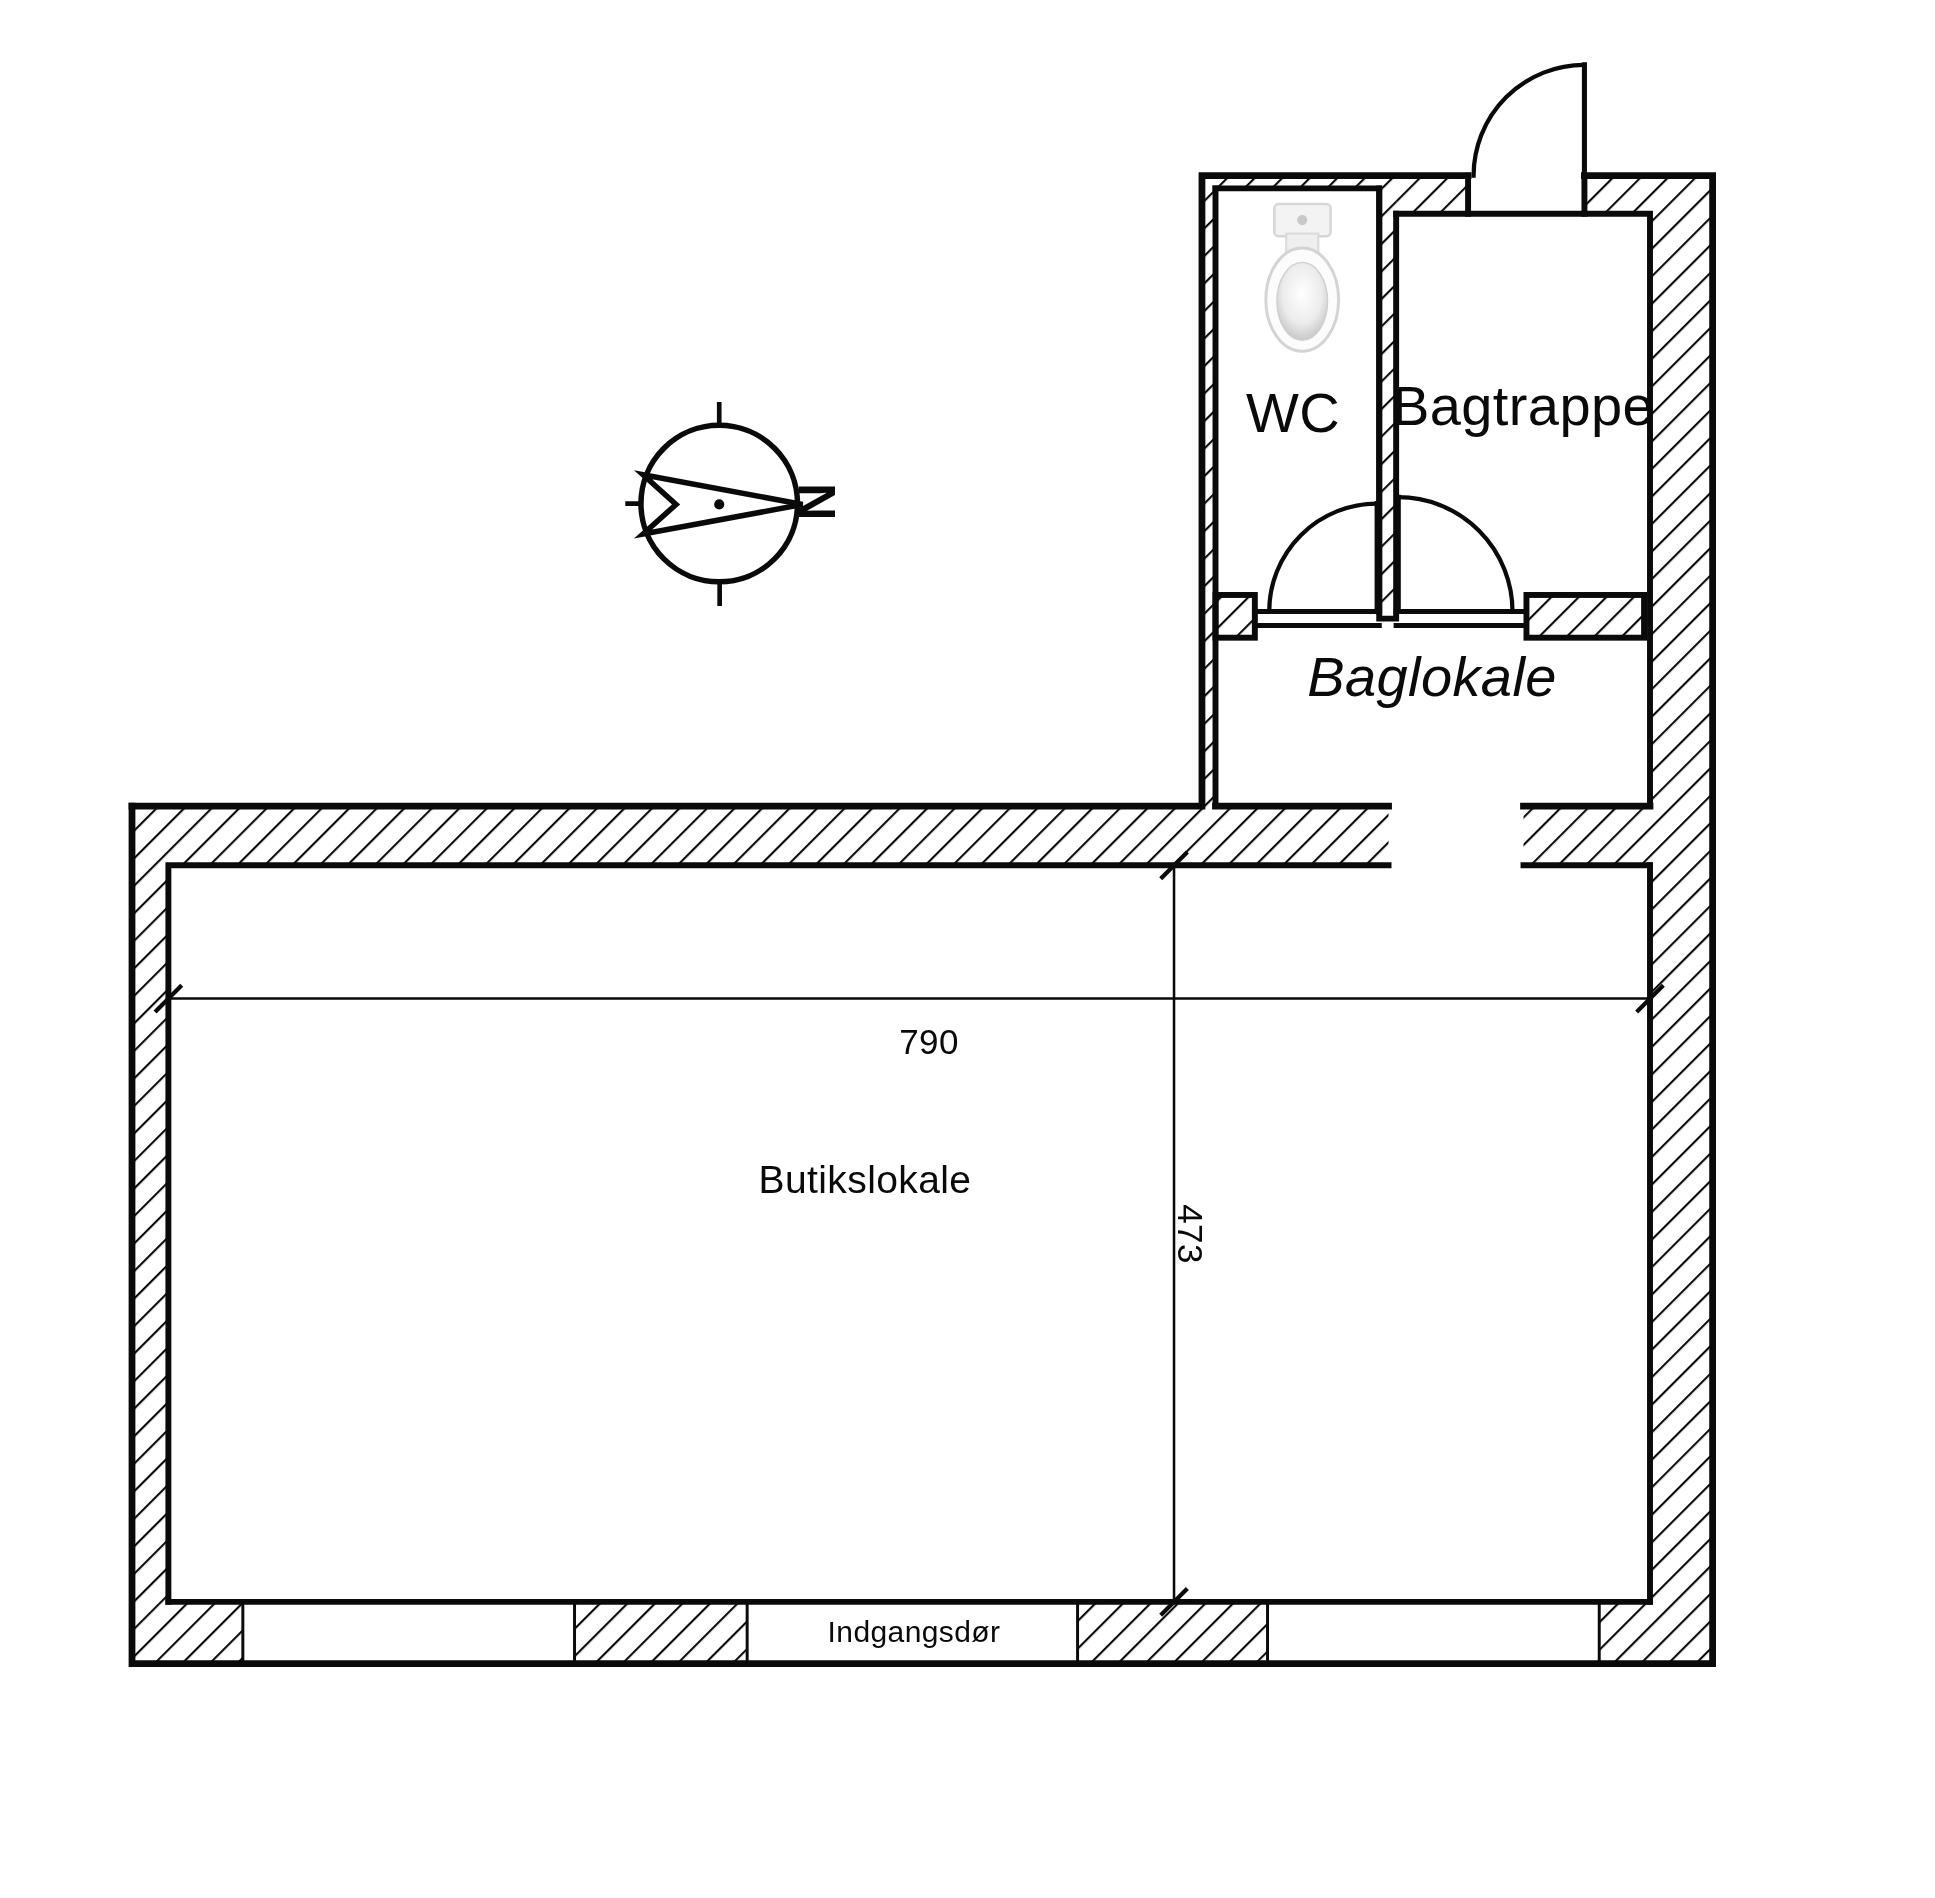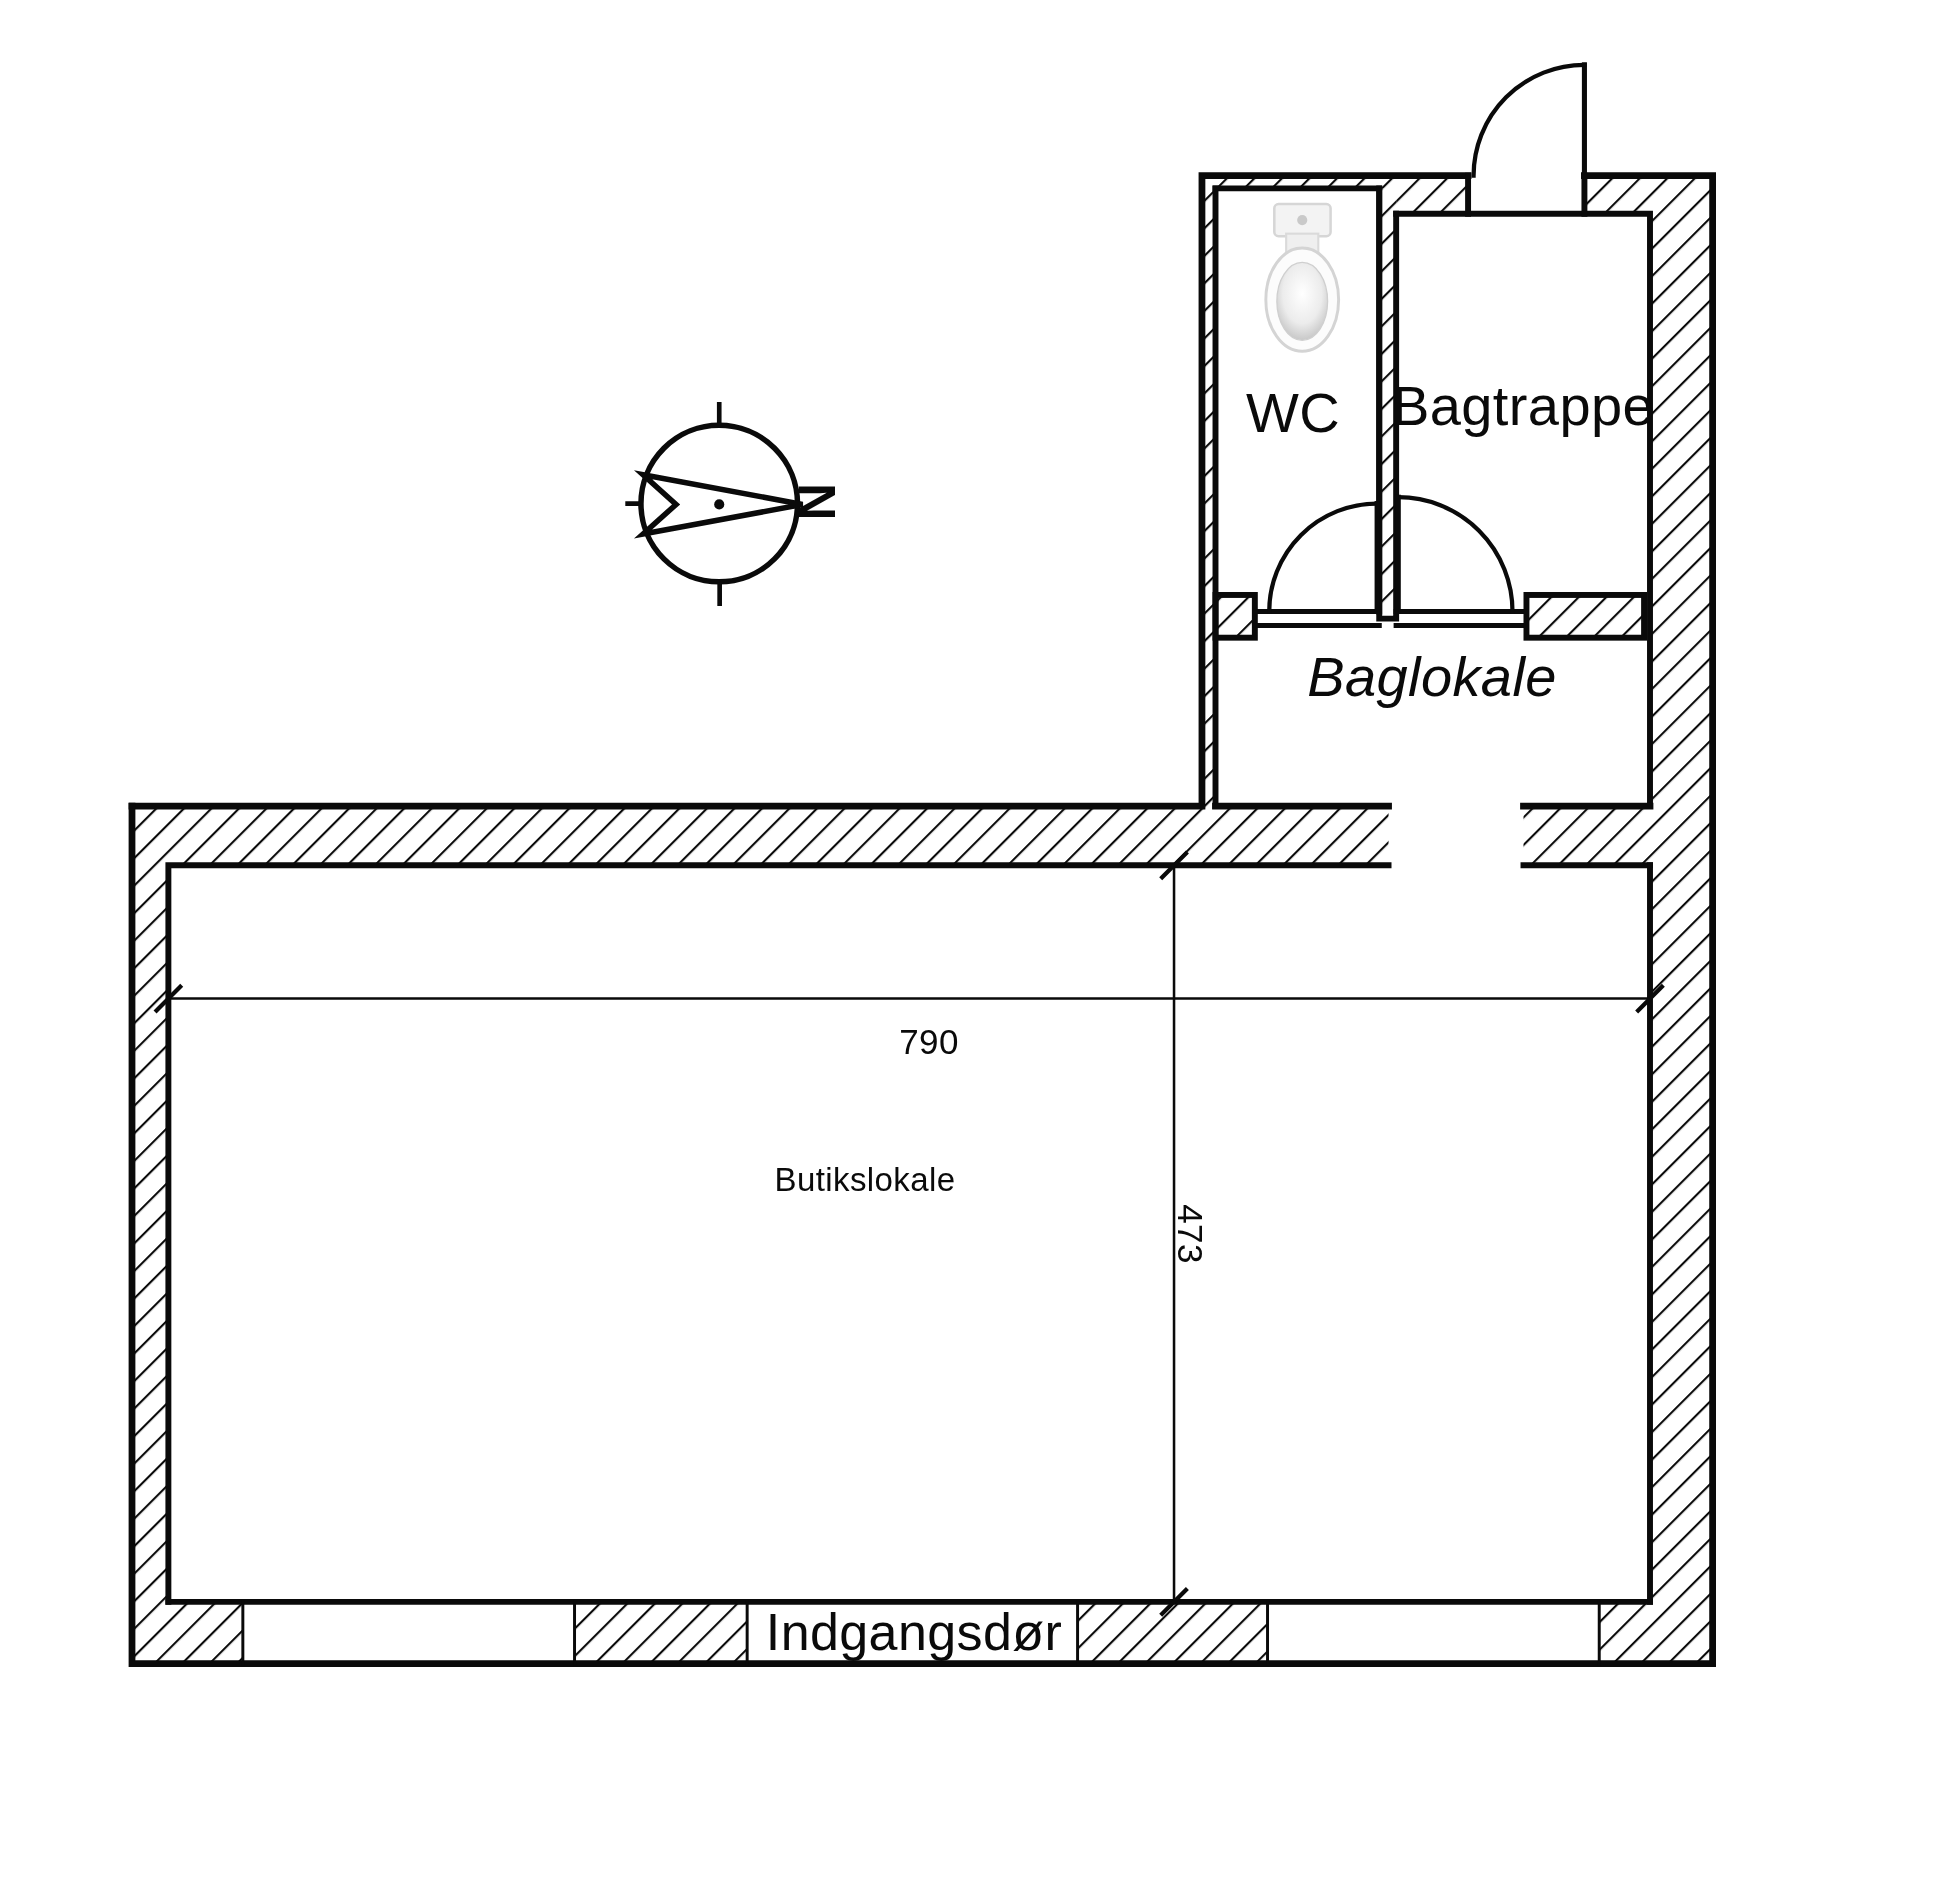--- a/index.html
+++ b/index.html
@@ -1,21 +1,21 @@
 <!DOCTYPE html>
 <html style="font-size:6.8px"><head>
 <meta charset="utf-8">
 <style>
   html,body{margin:0;padding:0;background:#ffffff;width:1936px;height:1899px;overflow:hidden;}
   body{position:relative;font-family:"Liberation Sans", sans-serif;}
   #plan-svg{position:absolute;left:0;top:0;}
   .label{position:absolute;color:#0a0a0a;white-space:nowrap;transform:translate(-50%,-50%);
          font-family:"Liberation Sans", sans-serif;letter-spacing:0.4px;}
   .room-label{font-size:56px;}
-  .entrance-label{font-size:52px;}
+  .entrance-label{font-size:30px;}
   .dim-label{font-size:35px;}
   .dim-label-vertical{transform:translate(-50%,-50%) rotate(90deg);}
   .north-label{font-size:52px;font-weight:bold;transform:translate(-50%,-50%) rotate(90deg);}
 </style>
 </head>
 <body>
 
 <svg id="plan-svg" width="1936" height="1899" viewBox="0 0 4576 4488" xmlns="http://www.w3.org/2000/svg">
   <defs>
     <pattern id="hatch" width="46" height="46" patternUnits="userSpaceOnUse" patternTransform="rotate(-45)">
@@ -91,18 +91,18 @@
     <circle cx="3078" cy="520" r="12" fill="#c9c9c9"></circle>
     <rect x="3040" y="552" width="76" height="44" fill="#efefef" stroke="#dadada" stroke-width="5"></rect>
     <ellipse cx="3078" cy="708" rx="86" ry="122" fill="#fcfcfc" stroke="#d4d4d4" stroke-width="7"></ellipse>
     <ellipse cx="3078" cy="712" rx="60" ry="92" fill="url(#bowlg)" stroke="#cfcfcf" stroke-width="3"></ellipse>
   </g>
 </svg>
 
 <div class="label room-label" style="left:1293px;top:412px;">WC</div>
 <div class="label room-label" style="left:1523px;top:405px;">Bagtrappe</div>
 <div class="label room-label" style="left:1432px;top:676px;font-style:italic;">Baglokale</div>
-<div class="label room-label" style="left:865px;top:1180px;font-size:33px;">Butikslokale</div>
+<div class="label room-label" style="left:865px;top:1180px;font-size:39px;">Butikslokale</div>
 <div class="label entrance-label" style="left:914px;top:1632px;">Indgangsdør</div>
 <div class="label dim-label" style="left:929px;top:1042px;">790</div>
 <div class="label dim-label dim-label-vertical" style="left:1190px;top:1234px;">473</div>
 <div class="label north-label" style="left:817px;top:502px;">N</div>
 
 
 </body></html>

